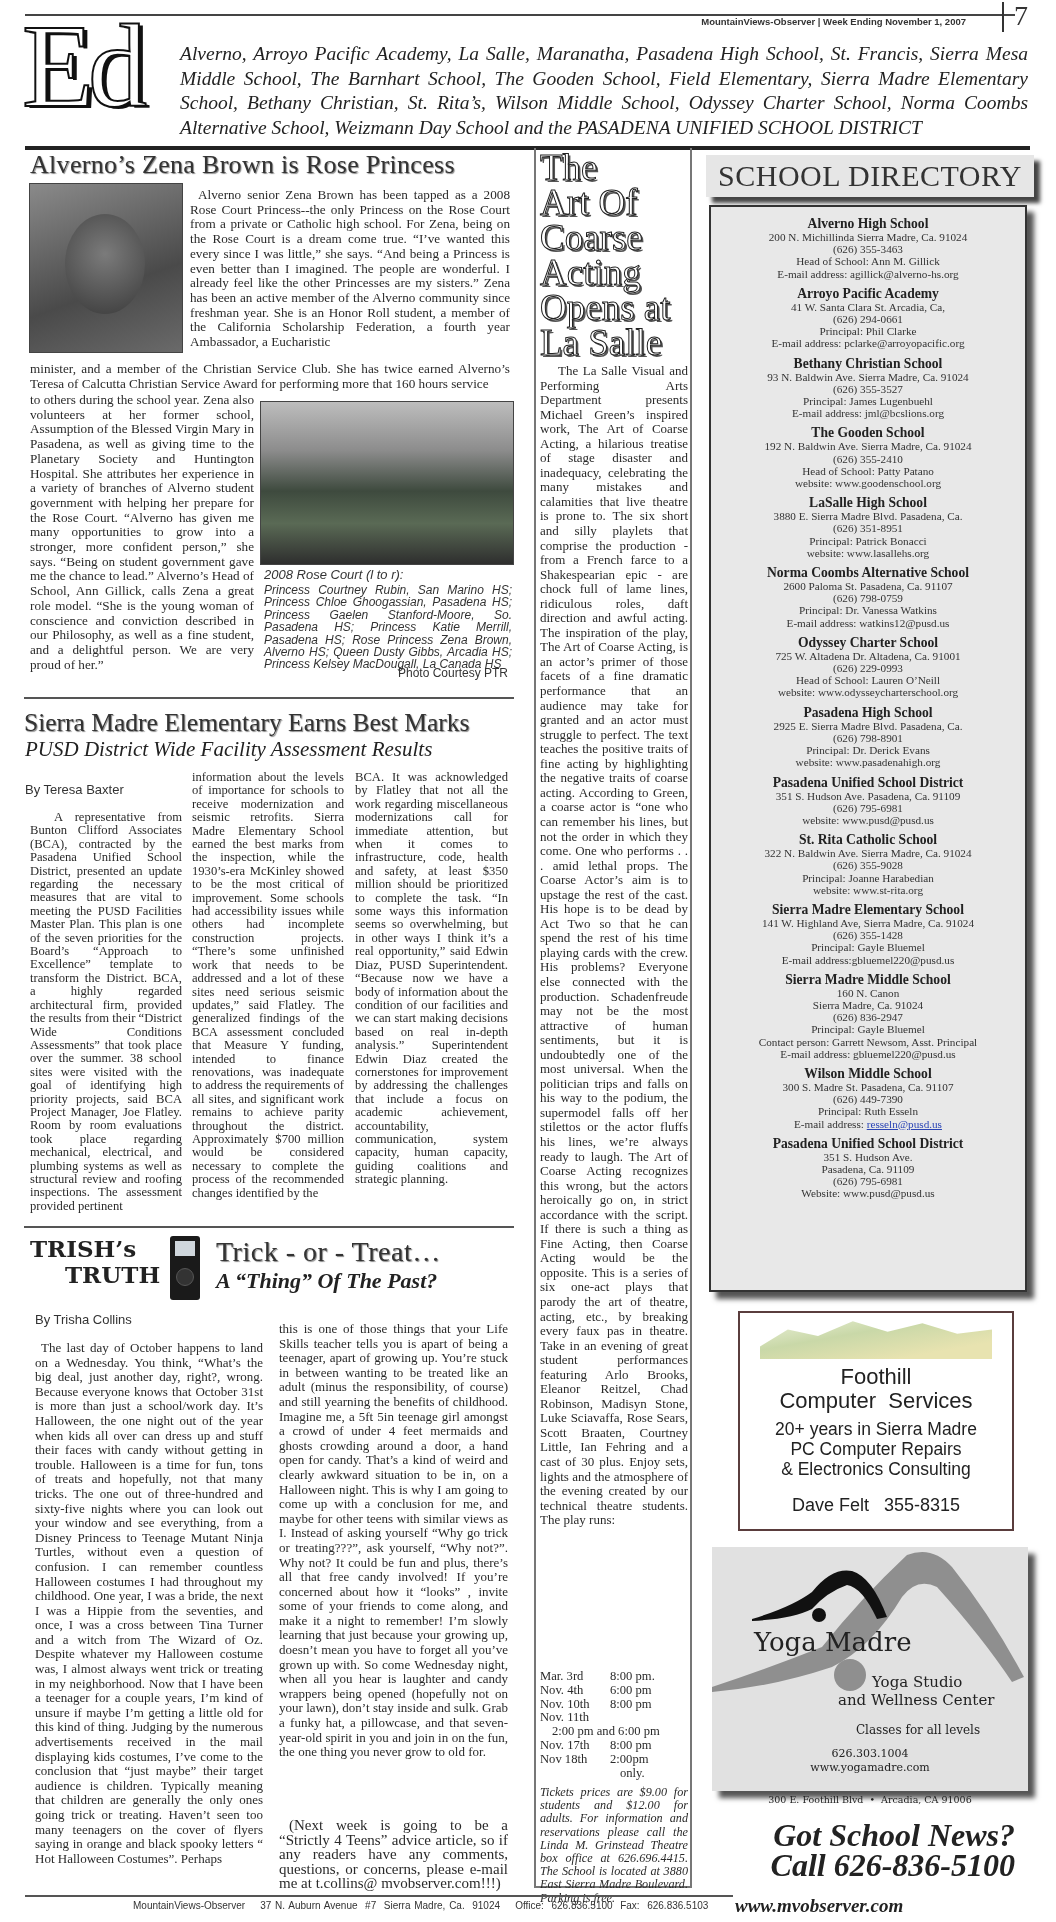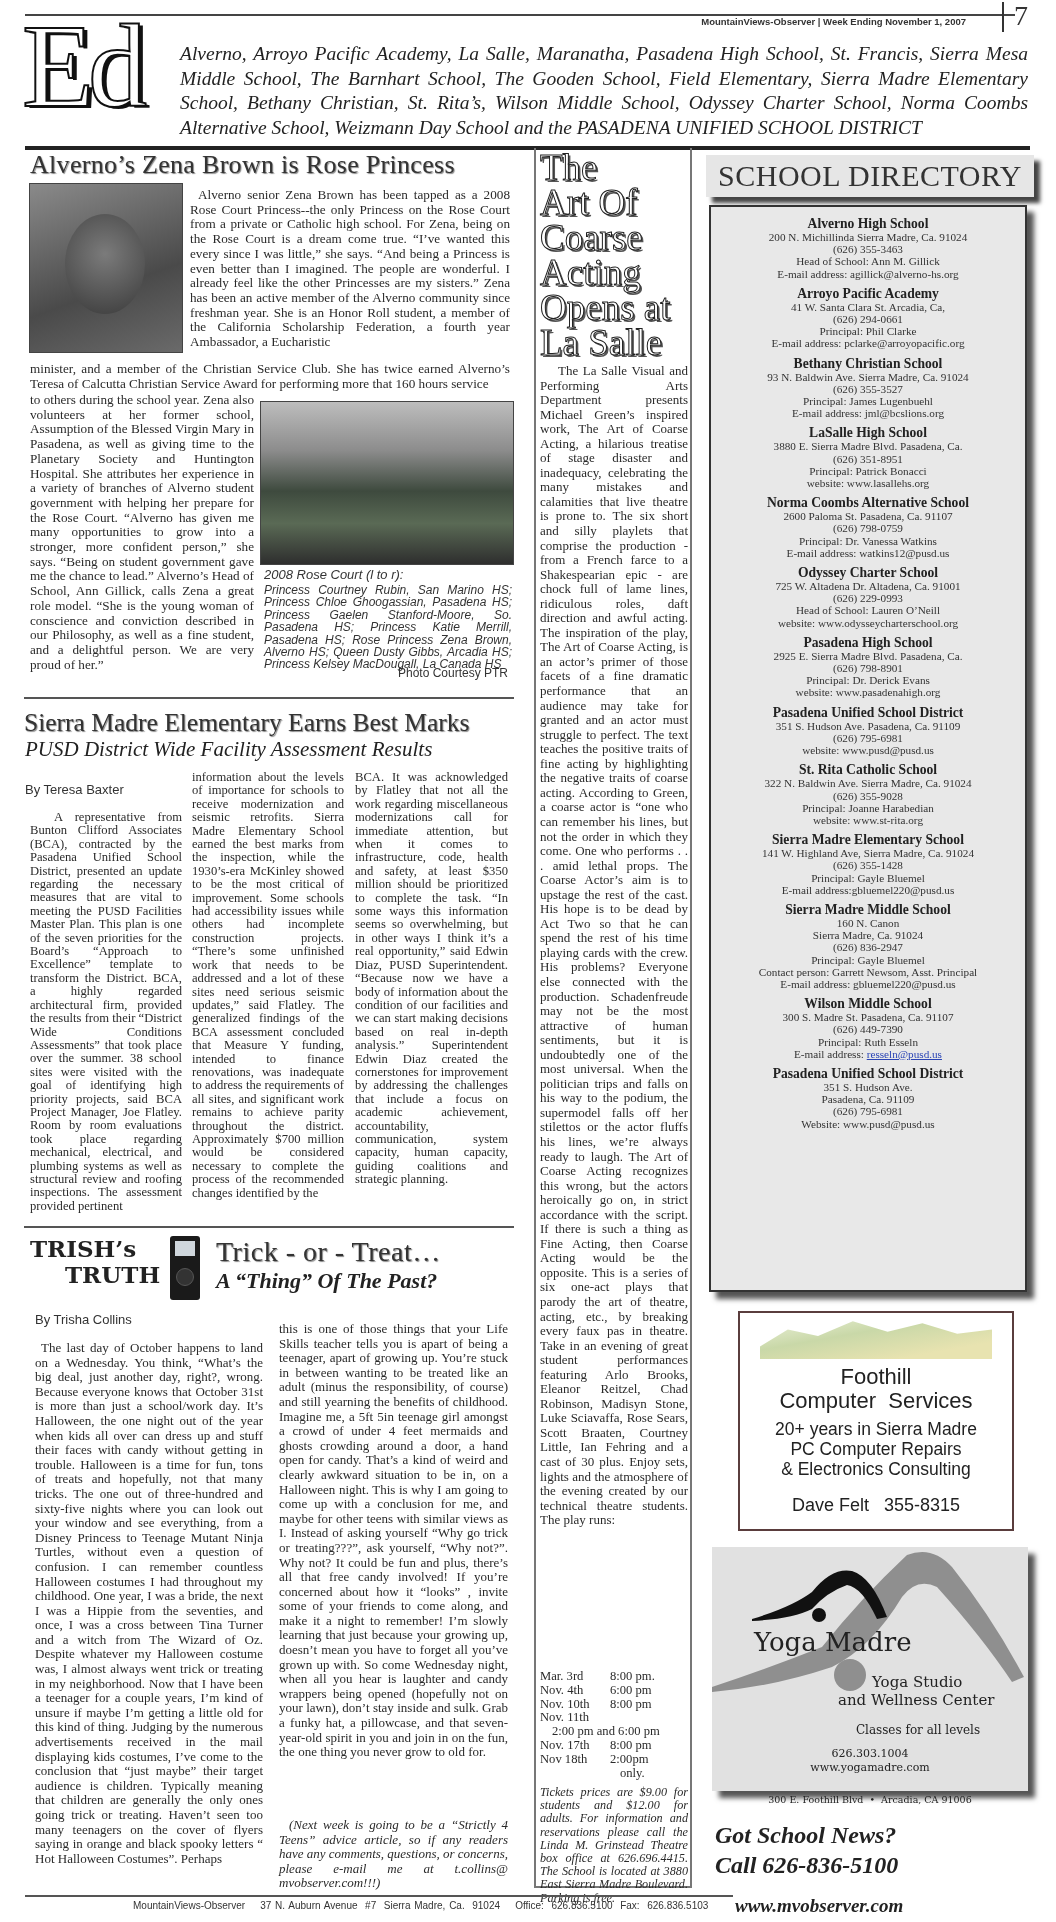--- a/index.html
+++ b/index.html
@@ -32,21 +32,21 @@
   .dir-box { left: 709px; top: 205px; width: 318px; height: 1087px; background: #e8e8e8; border: 2px solid #333; box-shadow: 7px 7px 5px #555; padding-top: 10px; }
   .school { text-align: center; margin-bottom: 7px; }
   .school .name { font-family: "Liberation Serif", serif; font-weight: bold; font-size: 13.6px; line-height: 14px; color: #222; }
   .school .line { font-family: "Liberation Serif", serif; font-size: 11.2px; line-height: 12.2px; color: #333; }
   .school .line.link { color: #2a44b5; text-decoration: underline; }
 
   
   .foothill { left: 738px; top: 1311px; width: 276px; height: 220px; border: 2px solid #5a3d3d; background: #fff; text-align: center; font-family: "Liberation Sans", sans-serif; color: #222; }
   .hills { margin: 4px auto 0; width: 232px; height: 42px; background: linear-gradient(170deg, #eef3dd, #c9d8a8 40%, #e8e3b0 80%); clip-path: polygon(0 70%, 12% 30%, 25% 45%, 40% 10%, 55% 35%, 70% 15%, 85% 40%, 100% 30%, 100% 100%, 0 100%); }
   .yoga { left: 712px; top: 1547px; width: 316px; height: 244px; background: #e1e1e1; box-shadow: 7px 7px 5px #555; font-family: "DejaVu Serif", serif; color: #222; }
-  .got-news { left: 715px; top: 1820px; width: 300px; text-align: left; font-family: "Liberation Serif", serif; font-style: italic; font-weight: bold; font-size: 24px; line-height: 30px; color: #222; }
+  .got-news { left: 715px; top: 1820px; width: 300px; text-align: right; font-family: "Liberation Serif", serif; font-style: italic; font-weight: bold; font-size: 32px; line-height: 30px; color: #222; }
 
   
   .footer-rule { left: 25px; top: 1895px; width: 708px; height: 2px; background: #555; }
   .footer-text { left: 133px; top: 1900px; font-family: "Liberation Sans", sans-serif; font-size: 10px; color: #333; word-spacing: 1px; white-space: pre; }
   .footer-url { left: 735px; top: 1895px; font-family: "Liberation Serif", serif; font-style: italic; font-weight: bold; font-size: 19px; color: #222; }
 
   .schedule { font-family: "Liberation Serif", serif; font-size: 12.6px; line-height: 13.8px; color: #2a2a2a; }
   .schedule .row { display: flex; }
   .schedule .d { width: 70px; }
   .tickets { font-family: "Liberation Serif", serif; font-style: italic; font-size: 12.2px; line-height: 13.2px; text-align: justify; color: #2a2a2a; }
@@ -88,21 +88,21 @@
 </div>
 <div class="abs" style="left:170px; top:1236px; width:30px; height:64px; background:#1a1a1a; border-radius:3px;">
   <div class="abs" style="left:5px; top:5px; width:20px; height:15px; background:#cfd6dc;"></div>
   <div class="abs" style="left:6px; top:32px; width:18px; height:18px; border-radius:50%; background:#333; border:1px solid #555;"></div>
 </div>
 <div class="abs hl" style="left:216px; top:1236px; font-size:28px; letter-spacing:0.5px;">Trick - or - Treat…</div>
 <div class="abs" style="left:216px; top:1268px; font-family:'Liberation Serif',serif; font-style:italic; font-weight:bold; font-size:22px; color:#222;">A “Thing” Of The Past?</div>
 <div class="abs byline" style="left:35px; top:1312px;">By Trisha Collins</div>
 <div class="abs body-text" style="left:35px; top:1341px; width:228px; font-size:13px; line-height:14.6px; text-indent:6px;">The last day of October happens to land on a Wednesday. You think, “What’s the big deal, just another day, right?, wrong. Because everyone knows that October 31st is more than just a school/work day. It’s Halloween, the one night out of the year when kids all over can dress up and stuff their faces with candy without getting in trouble. Halloween is a time for fun, tons of treats and hopefully, not that many tricks. The one out of three-hundred and sixty-five nights where you can look out your window and see everything, from a Disney Princess to Teenage Mutant Ninja Turtles, without even a question of confusion. I can remember countless Halloween costumes I had throughout my childhood. One year, I was a bride, the next I was a Hippie from the seventies, and once, I was a cross between Tina Turner and a witch from The Wizard of Oz. Despite whatever my Halloween costume was, I almost always went trick or treating in my neighborhood. Now that I have been a teenager for a couple years, I’m kind of unsure if maybe I’m getting a little old for this kind of thing. Judging by the numerous advertisements received in the mail displaying kids costumes, I’ve come to the conclusion that “just maybe” their target audience is children. Typically meaning that children are generally the only ones going trick or treating. Haven’t seen too many teenagers on the cover of flyers saying in orange and black spooky letters “ Hot Halloween Costumes”. Perhaps</div>
 <div class="abs body-text" style="left:279px; top:1322px; width:229px; font-size:13px; line-height:14.6px;">this is one of those things that your Life Skills teacher tells you is apart of being a teenager, apart of growing up. You’re stuck in between wanting to be treated like an adult (minus the responsibility, of course) and still yearning the benefits of childhood. Imagine me, a 5ft 5in teenage girl amongst a crowd of under 4 feet mermaids and ghosts crowding around a door, a hand open for candy. That’s a kind of weird and clearly awkward situation to be in, on a Halloween night. This is why I am going to come up with a conclusion for me, and maybe for other teens with similar views as I. Instead of asking yourself “Why go trick or treating???”, ask yourself, “Why not?”. Why not? It could be fun and plus, there’s all that free candy involved! If you’re concerned about how it “looks” , invite some of your friends to come along, and make it a night to remember! I’m slowly learning that just because your growing up, doesn’t mean you have to forget all you’ve grown up with. So come Wednesday night, when all you hear is laughter and candy wrappers being opened (hopefully not on your lawn), don’t stay inside and sulk. Grab a funky hat, a pillowcase, and that seven-year-old spirit in you and join in on the fun, the one thing you never grow to old for.</div>
-<div class="abs body-text" style="left:279px; top:1818px; width:229px; font-size:13px; line-height:14.6px; font-style:italic; text-indent:10px;">(Next week is going to be a “Strictly 4 Teens” advice article, so if any readers have any comments, questions, or concerns, please e-mail me at t.collins@ mvobserver.com!!!)</div>
+<div class="abs body-text" style="left:279px; top:1818px; width:229px; font-size:15px; line-height:14.6px; text-indent:10px;">(Next week is going to be a “Strictly 4 Teens” advice article, so if any readers have any comments, questions, or concerns, please e-mail me at t.collins@ mvobserver.com!!!)</div>
 
 <div class="abs" style="left:534px; top:148px; width:158px; height:1740px; border-left:2px solid #777; border-right:2px solid #777; border-bottom:2px solid #777;"></div>
 <div class="abs hl" style="left:540px; top:150px; font-size:37px; line-height:35px; color:#fff; -webkit-text-stroke:1px #222; text-shadow:2px 2px 0 #555;">
   <div>The</div>
   <div>Art Of</div>
   <div>Coarse</div>
   <div>Acting</div>
   <div>Opens at</div>
   <div>La Salle</div>
 </div>
@@ -159,20 +159,27 @@
       <div class="line">(626) 294-0661</div>
       <div class="line">Principal: Phil Clarke</div>
       <div class="line">E-mail address: pclarke@arroyopacific.org</div>
     </div>
   <div class="school">
       <div class="name">Bethany Christian School</div>
       <div class="line">93 N. Baldwin Ave.  Sierra Madre, Ca. 91024</div>
       <div class="line">(626) 355-3527</div>
       <div class="line">Principal: James Lugenbuehl</div>
       <div class="line">E-mail address: jml@bcslions.org</div>
+    </div>
+  <div class="school">
+      <div class="name">The Gooden School</div>
+      <div class="line">192 N. Baldwin Ave.  Sierra Madre, Ca. 91024</div>
+      <div class="line">(626) 355-2410</div>
+      <div class="line">Head of School: Patty Patano</div>
+      <div class="line">website: www.goodenschool.org</div>
     </div>
   <div class="school">
       <div class="name">LaSalle High School</div>
       <div class="line">3880 E. Sierra Madre Blvd.  Pasadena, Ca.</div>
       <div class="line">(626) 351-8951</div>
       <div class="line">Principal: Patrick Bonacci</div>
       <div class="line">website: www.lasallehs.org</div>
     </div>
   <div class="school">
       <div class="name">Norma Coombs Alternative School</div>

